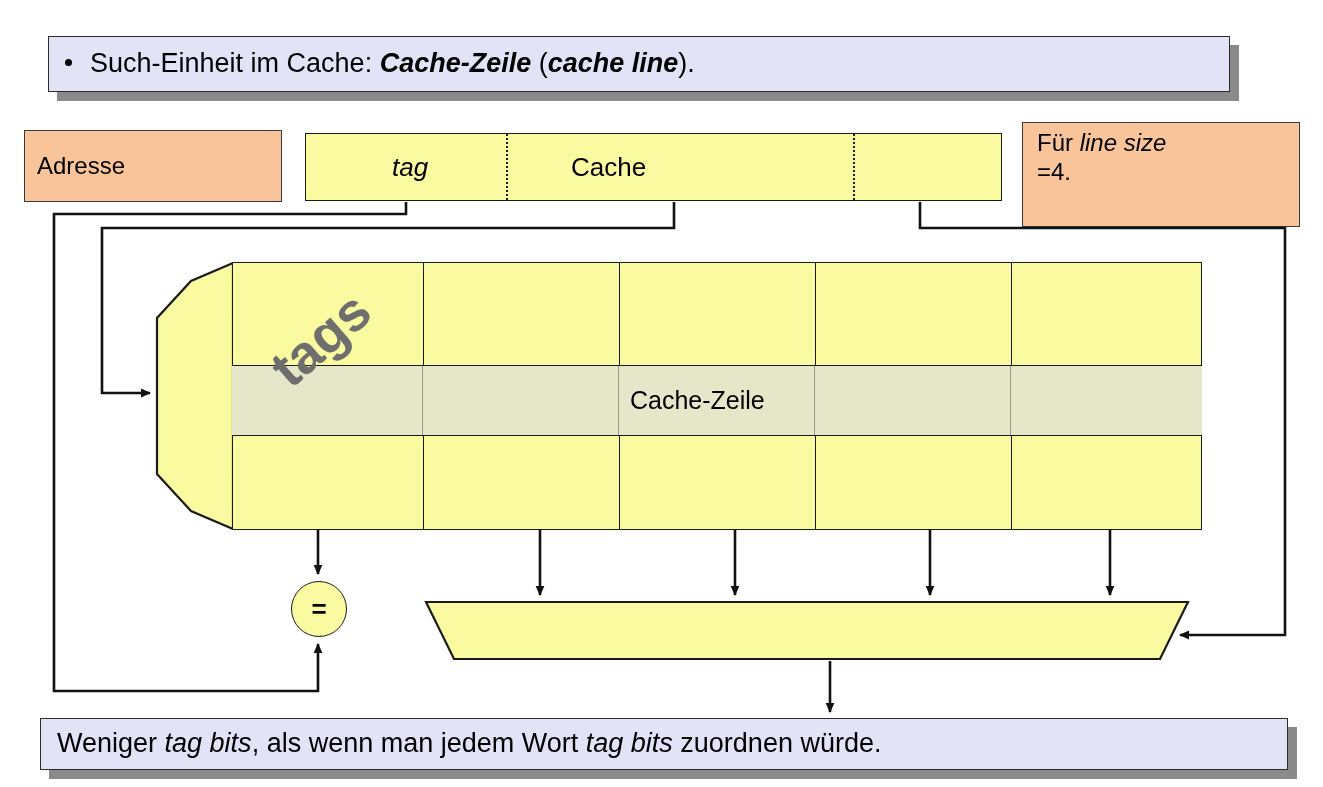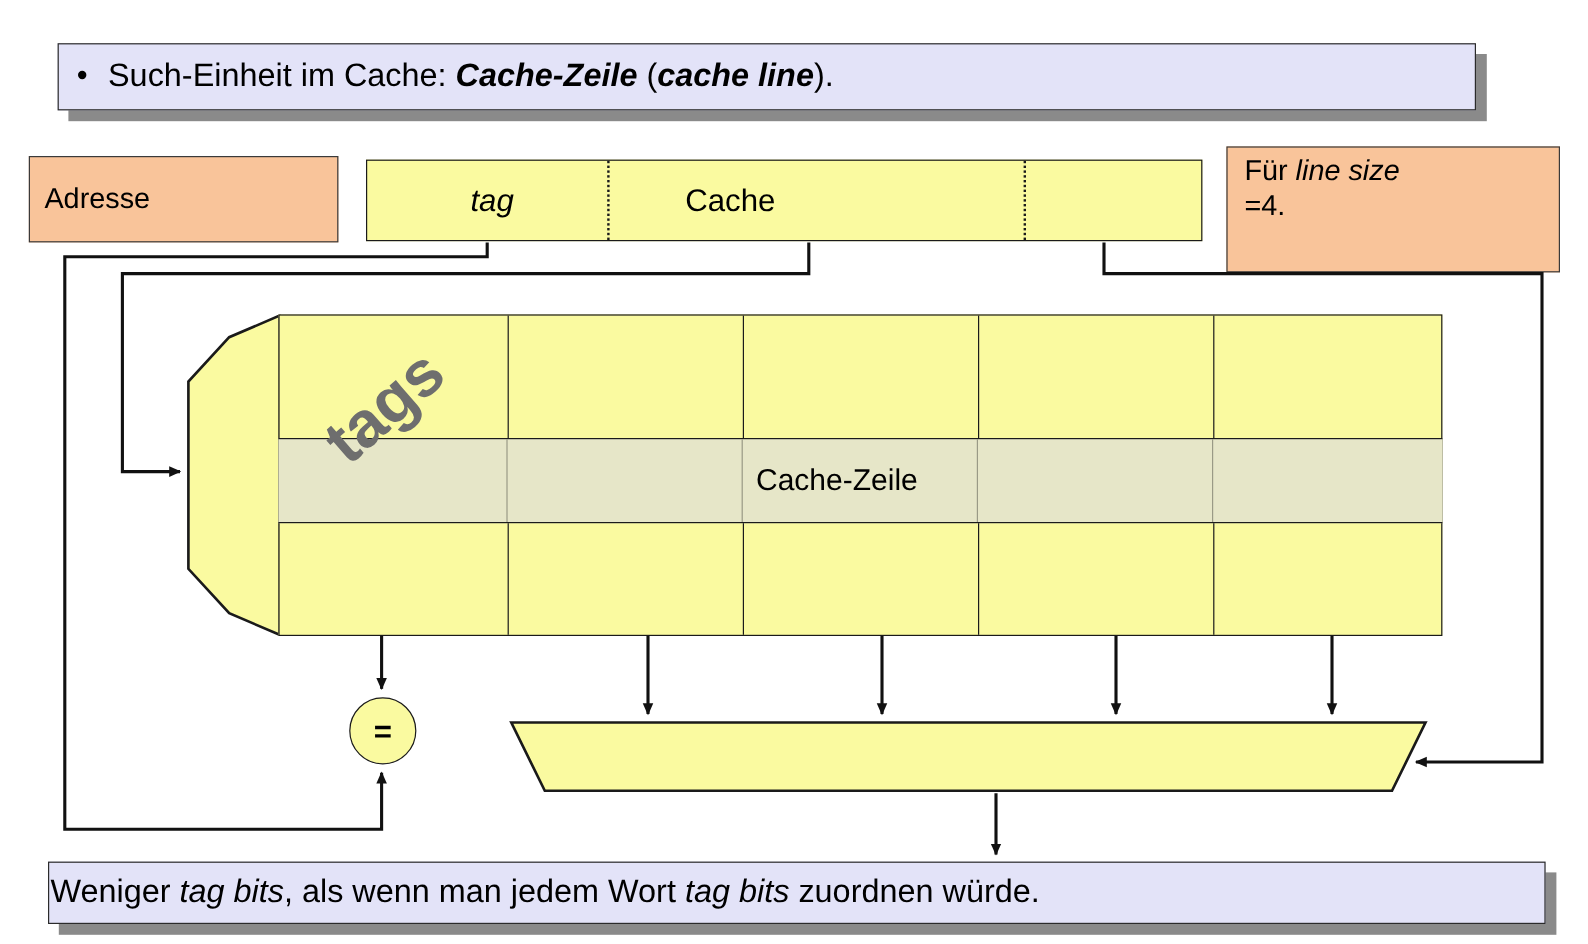--- a/index.html
+++ b/index.html
@@ -45,21 +45,21 @@
   }
 
   #title-box {
     left: 48px;  top: 36px;
     width: 1182px; height: 56px;
     padding-left: 16px;
   }
   #footer-box {
     left: 40px;  top: 718px;
     width: 1248px; height: 52px;
-    padding-left: 1px;
+    padding-left: 16px;
   }
 
   
   .orange-box {
     position: absolute;
     background: #F9C49A;
     border: 1.5px solid #3a3a3a;
     box-sizing: border-box;
     font-size: 24px;
     color: #000;

